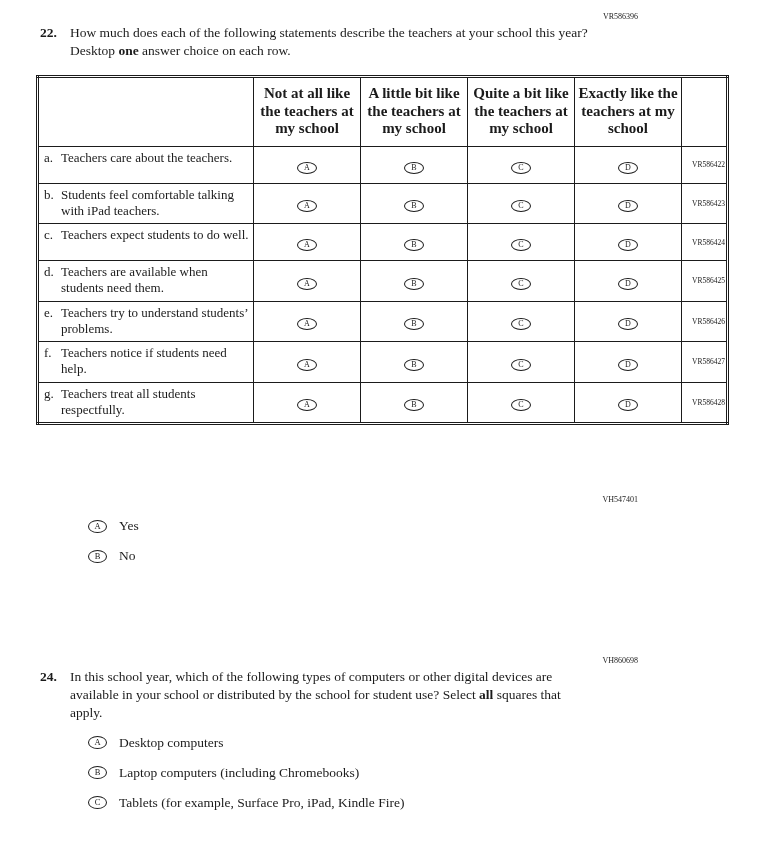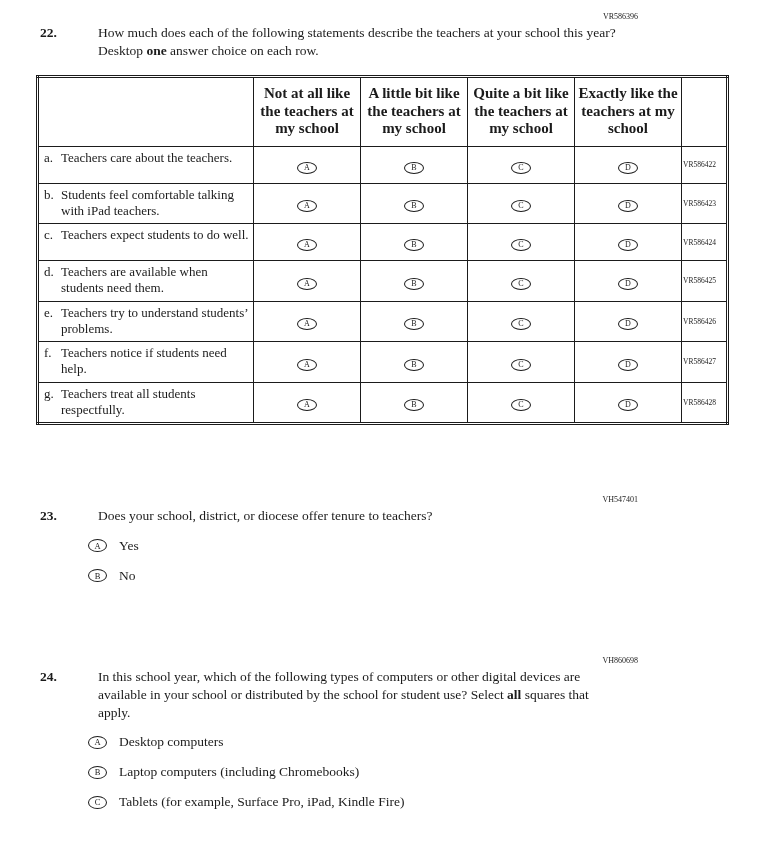--- a/index.html
+++ b/index.html
@@ -9,24 +9,24 @@
     background: #ffffff;
     color: #1b1b1b;
     font-family: "Liberation Serif", "DejaVu Serif", serif;
     overflow: hidden;
   }
   .sheet { position: relative; width: 662px; height: 865px; padding-top: 12px; }
 
   
   .code-line { text-align: right; padding-right: 24px; font-size: 8px; line-height: 10px; height: 10px; }
   .mt-lg { margin-top: 70px; }
-  .mt-xl { margin-top: 72px; }
-
-  
-  .question { display: flex; margin: 2px 40px 0 40px; font-size: 13.5px; line-height: 1.32; gap: 28px; }
+  .mt-xl { margin-top: 92px; }
+
+  
+  .question { display: flex; margin: 2px 40px 0 40px; font-size: 13.5px; line-height: 1.32; }
   .qnum { font-weight: bold; width: 30px; flex: none; }
   .qtext { flex: 1; }
   .qtext.w22 { max-width: 578px; }
   .qtext.w24 { max-width: 522px; }
 
   
   table.grid {
     border-collapse: collapse;
     table-layout: fixed;
     width: 690px;
@@ -37,21 +37,21 @@
   th.hdr {
     font-size: 15px; font-weight: bold; text-align: center; vertical-align: middle;
     padding: 4px 2px; line-height: 1.18; height: 70px;
   }
   th.stub, th.codehdr { height: 70px; }
   td.stmt { font-size: 13px; padding: 3px 4px 4px 5px; vertical-align: top; line-height: 1.25; }
   td.stmt .rowwrap { display: flex; }
   td.stmt .rlabel { width: 17px; flex: none; }
   td.stmt .rtext { flex: 1; }
   td.bub { text-align: center; vertical-align: middle; height: 37px; }
-  td.codecell { font-size: 7.5px; text-align: left; vertical-align: middle; padding: 0 1px; }
+  td.codecell { font-size: 7.5px; text-align: right; vertical-align: middle; padding: 0 1px; }
 
   
   .oval {
     display: inline-flex; align-items: center; justify-content: center;
     width: 20px; height: 12px;
     border: 1px solid #1b1b1b; border-radius: 50%;
     font-size: 8px; line-height: 1;
     background: #fff; cursor: pointer;
   }
 
@@ -194,24 +194,20 @@
         <td class="codecell">VR586428</td>
       </tr>
 
     </tbody>
   </table>
 
   <div class="code-line mt-lg">
     <span>VH547401</span>
   </div>
 
-  <div class="question">
-    <span class="qnum">23.</span>
-    <div class="qtext">Does your school, district, or diocese offer tenure to teachers?</div>
-  </div>
 
   <div class="options">
     <div class="option">
       <span class="oval">A</span>
       <span class="olabel">Yes</span>
     </div>
     <div class="option">
       <span class="oval">B</span>
       <span class="olabel">No</span>
     </div>

